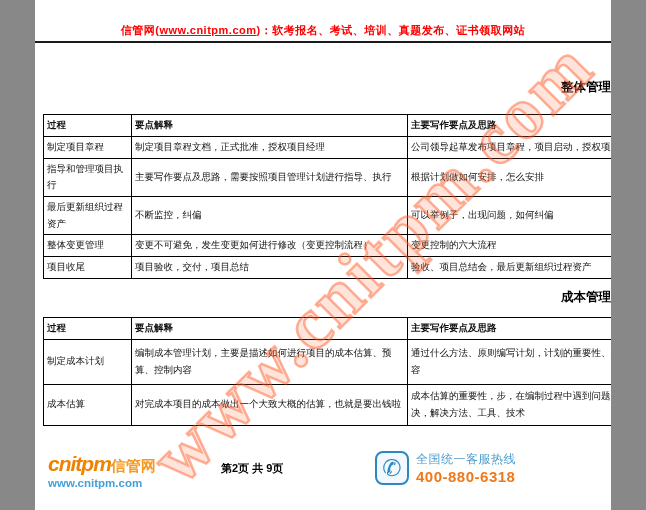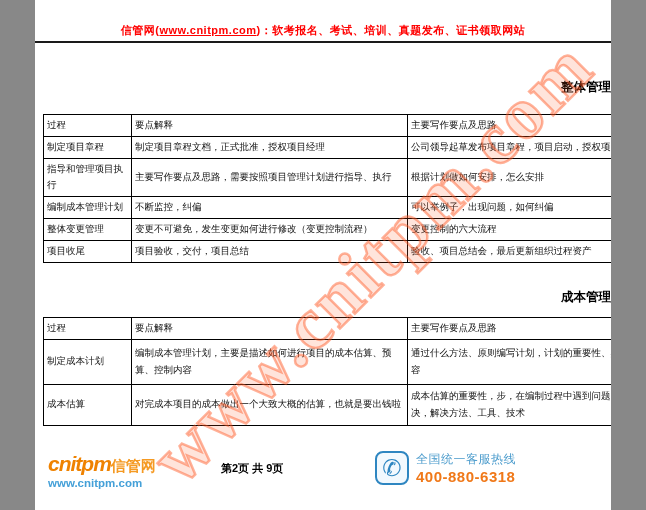--- a/index.html
+++ b/index.html
@@ -47,21 +47,21 @@
   #table1 { top:114px; }
   #table2 { top:317px; }
   table.doc-table col.c1 { width:88px; }
   table.doc-table col.c2 { width:276px; }
   table.doc-table col.c3 { width:258px; }
   table.doc-table th, table.doc-table td {
     border:1.4px solid #000; padding:2px 4px 2px 3px;
     text-align:left; vertical-align:middle; font-weight:normal;
     line-height:1.75; overflow:hidden;
   }
-  table.doc-table th { font-weight:normal; height:21px; }
+  table.doc-table th { font-weight:bold; height:21px; }
   #table1 td { height:22px;margin-top:12px; }
   #table2 tr.r1 td { height:45px; }
   #table2 tr.r2 td { height:41px; }
   
   .footer-logo { position:absolute; left:13px; top:452px; width:120px; }
   .footer-logo .line1 { white-space:nowrap; }
   .logo-main {
     font-size:21px; font-weight:bold; font-style:italic;
     color:#ef8200; letter-spacing:-1px;
   }
@@ -112,21 +112,21 @@
       <td>制定项目章程</td>
       <td>制定项目章程文档，正式批准，授权项目经理</td>
       <td>公司领导起草发布项目章程，项目启动，授权项目经理</td>
     </tr>
     <tr>
       <td>指导和管理项目执行</td>
       <td>主要写作要点及思路，需要按照项目管理计划进行指导、执行</td>
       <td>根据计划做如何安排，怎么安排</td>
     </tr>
     <tr>
-      <td>编制成本管理计划</td>
+      <td>最后更新组织过程资产</td>
       <td>不断监控，纠偏</td>
       <td>可以举例子，出现问题，如何纠偏</td>
     </tr>
     <tr>
       <td>整体变更管理</td>
       <td>变更不可避免，发生变更如何进行修改（变更控制流程）</td>
       <td>变更控制的六大流程</td>
     </tr>
     <tr>
       <td>项目收尾</td>

